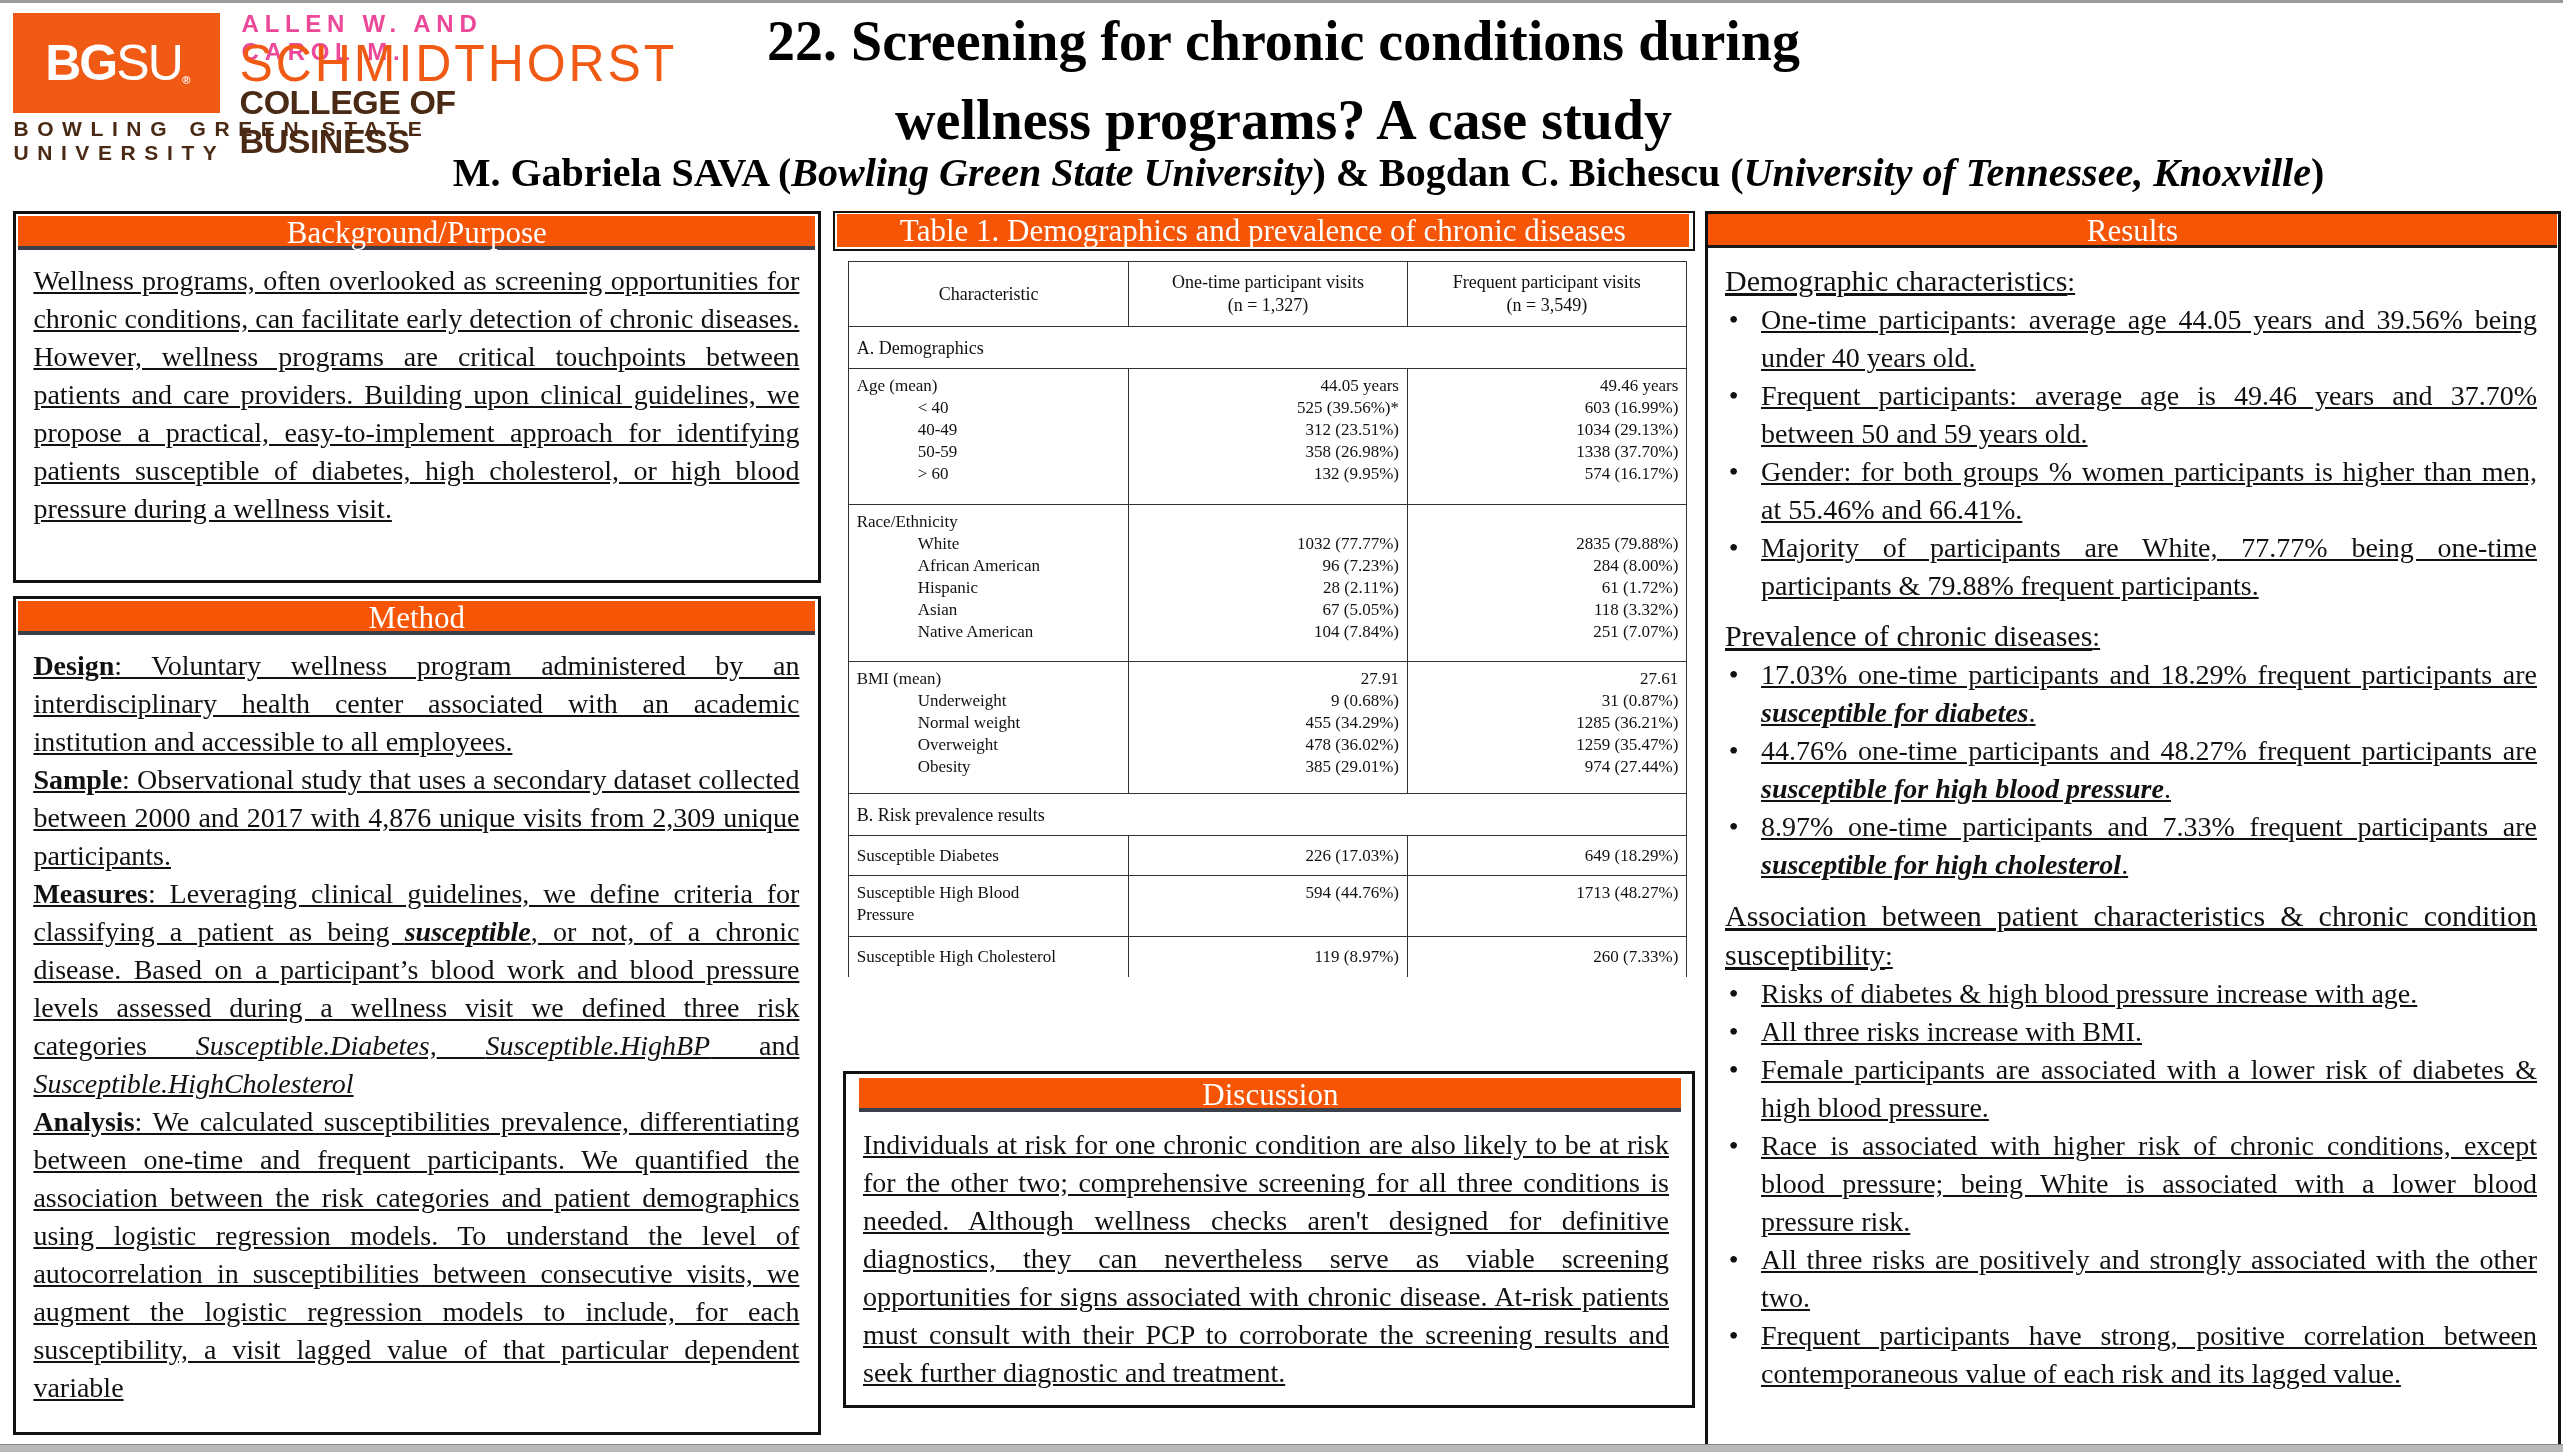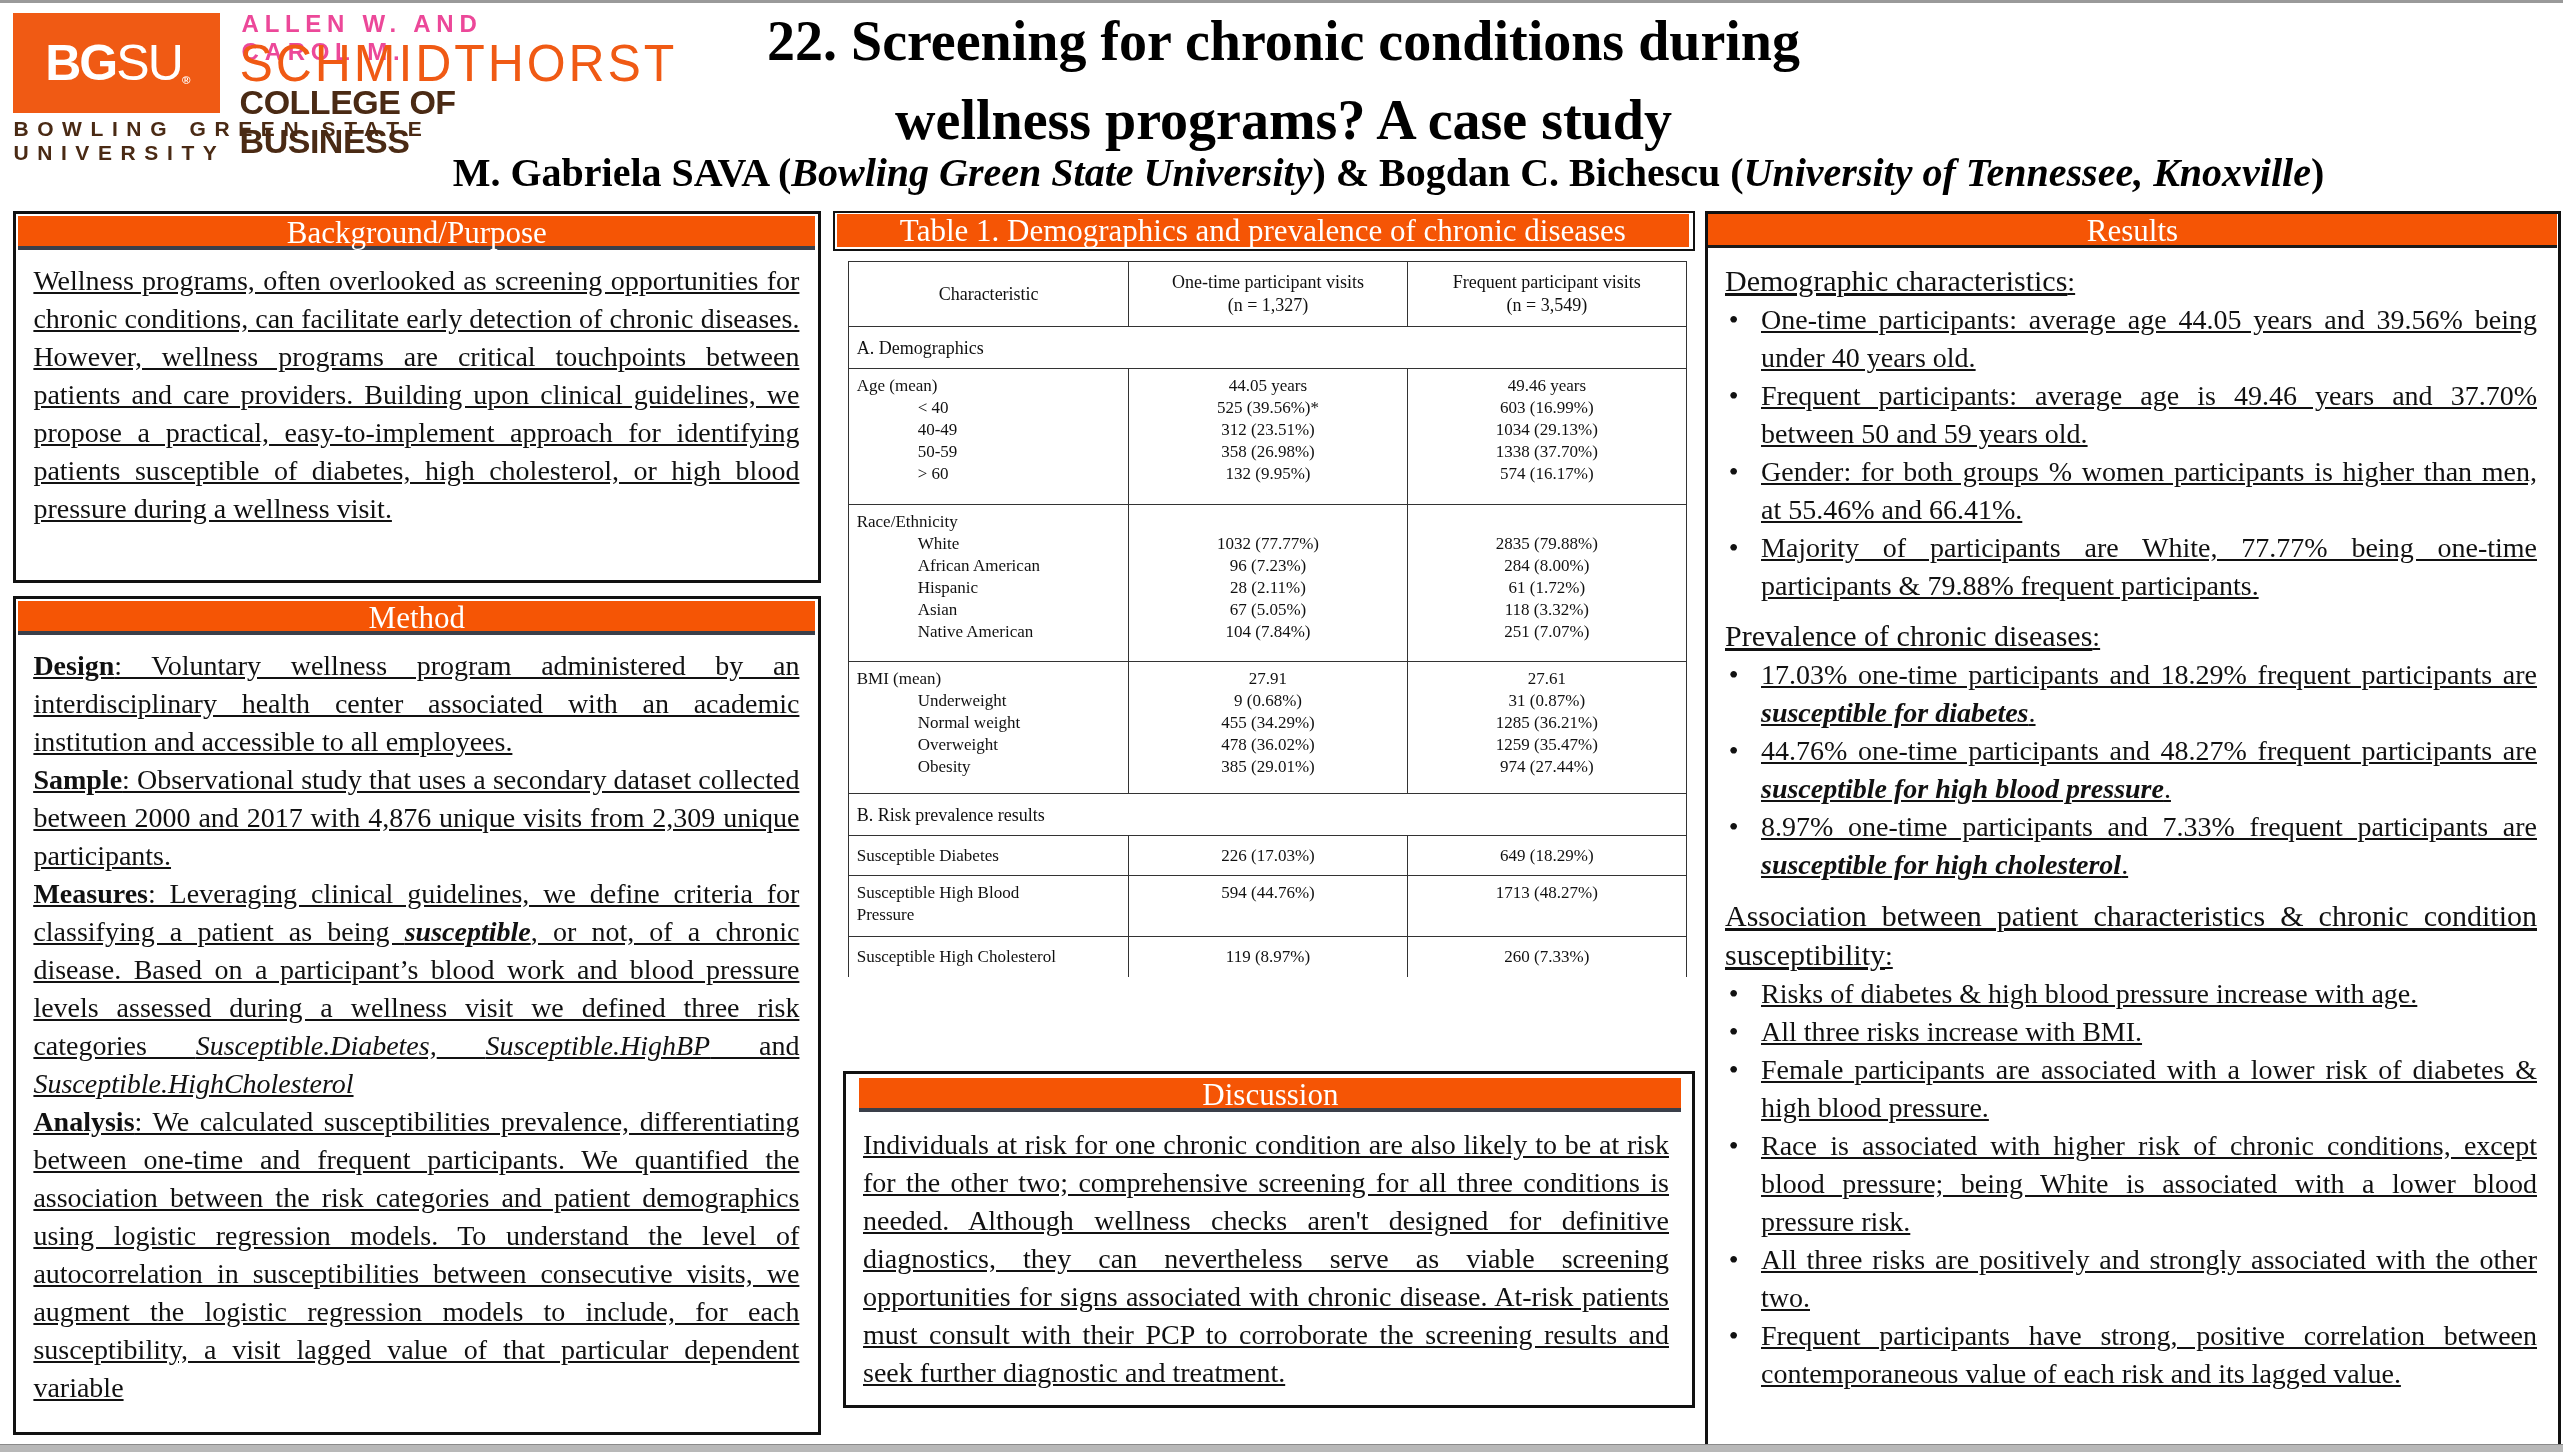--- a/index.html
+++ b/index.html
@@ -28,21 +28,21 @@
   .panel-body { position: absolute; font-size: 28px; line-height: 38px; text-align: justify; text-decoration: underline; }
   .u { text-decoration: underline; font-weight: bold; }
   .bi { font-weight: bold; font-style: italic; }
   .it { font-style: italic; }
 
   
   .tbl-wrap { position: absolute; left: 848px; top: 261px; width: 843px; height: 803px; }
   table.demo { border-collapse: collapse; width: 839px; font-size: 17px; line-height: 22px; }
   table.demo td, table.demo th { border: 1.9px solid #333; vertical-align: top; padding: 5.7px 7.7px; }
   table.demo th { font-weight: normal; text-align: center; vertical-align: middle; font-size: 18px; line-height: 23px; height: 65px; }
-  table.demo td.c { text-align: center; }
+  table.demo td.c { text-align: right; }
   table.demo .sec td { font-size: 18px; padding: 9.6px 7.7px; }
   .ind { padding-left: 61px; display: block; }
   .row-line { display: block; white-space: nowrap; }
 
   
   ul.bl { list-style: none; }
   ul.bl li { position: relative; padding-left: 36px; }
   ul.bl li::before { content: "•"; position: absolute; left: 3.8px; top: 0; }
   .sec-title { text-decoration: underline; text-decoration-thickness: 2.9px; font-size: 30px; }
 </style>

